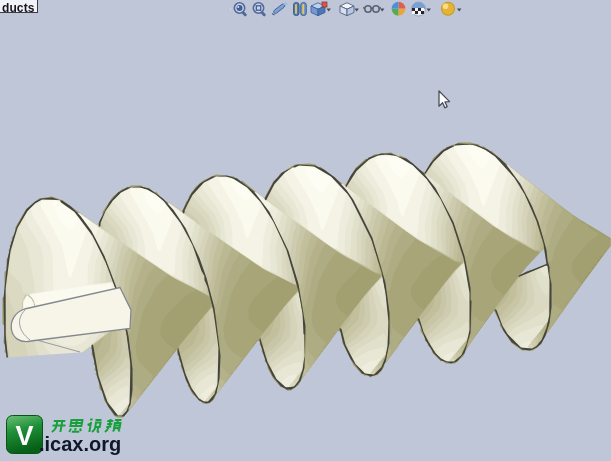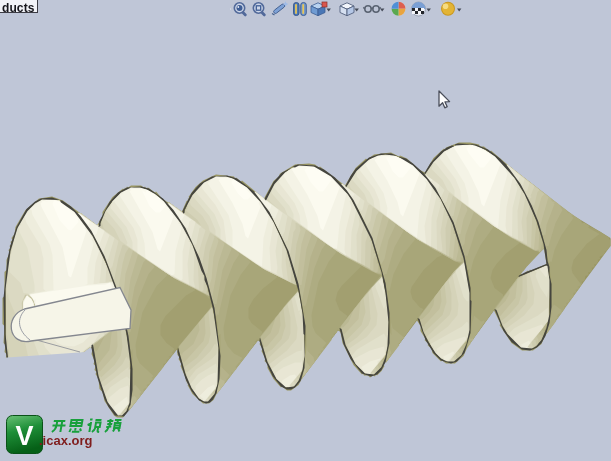--- a/index.html
+++ b/index.html
@@ -1,20 +1,20 @@
 <!DOCTYPE html>
 <html><head><meta charset="utf-8">
 <style>
 html,body{margin:0;padding:0}
 body{width:611px;height:461px;overflow:hidden;position:relative;background:#bfc6d7;font-family:"Liberation Sans",sans-serif}
 .abs{position:absolute}
 #tab{left:-14px;top:-3px;width:50px;height:14px;background:#f2f3f8;border:1.5px solid #3c3c44;}
 #tab span{position:absolute;left:15px;top:2.5px;font-size:12px;font-weight:bold;color:#17171d;letter-spacing:0.1px}
 #wmtext{left:50px;top:417px;width:80px;height:16px}
-#icax{left:39px;top:433px;font-size:13px;font-weight:bold;color:#7f1d1d}
+#icax{left:39px;top:433px;font-size:20px;font-weight:bold;color:#0f172a}
 </style></head>
 <body>
 <div class="abs" id="model" style="left:0;top:0"><svg width="611" height="461" viewBox="0 0 611 461">
       <path d="M123.0,417.5L117.0,417.5L114.0,415.5L104.5,401.0L102.5,392.0L99.5,389.0L98.5,379.0L95.5,374.0L96.5,372.0L94.5,370.0L95.5,366.0L93.5,364.0L94.5,361.0L91.5,354.0L92.5,349.0L90.0,346.5L17.0,404.5L13.5,401.0L12.5,391.0L10.5,389.0L11.5,386.0L8.5,380.0L8.5,371.0L6.5,369.0L7.5,362.0L5.5,360.0L6.5,354.0L4.5,352.0L5.5,345.0L3.5,343.0L4.5,326.0L2.5,324.0L2.5,298.0L4.5,296.0L4.5,272.0L6.5,270.0L6.5,260.0L9.5,253.0L8.5,250.0L10.5,248.0L9.5,246.0L11.5,244.0L10.5,242.0L12.5,240.0L11.5,238.0L14.5,234.0L15.5,227.0L25.5,210.0L39.0,198.5L52.0,196.5L63.0,200.5L97.0,225.5L102.5,216.0L102.5,212.0L112.5,197.0L123.0,188.5L124.0,189.5L125.0,187.5L126.0,188.5L127.0,186.5L128.0,187.5L131.0,185.5L141.0,185.5L144.0,187.5L145.0,186.5L146.0,188.5L148.0,187.5L155.0,192.5L156.0,191.5L162.0,198.5L182.0,211.5L186.5,201.0L188.5,200.0L187.5,199.0L189.5,198.0L188.5,197.0L195.5,187.0L203.0,180.5L216.0,174.5L234.0,176.5L235.0,178.5L236.0,177.5L241.0,181.5L242.0,180.5L264.0,198.5L273.5,181.0L279.5,176.0L279.5,174.0L295.0,164.5L309.0,163.5L315.0,164.5L319.0,167.5L320.0,166.5L345.0,185.5L355.5,168.0L366.0,158.5L367.0,159.5L374.0,154.5L391.0,152.5L399.0,156.5L400.0,155.5L407.0,158.5L419.0,169.5L425.0,172.5L433.5,158.0L444.0,148.5L445.0,149.5L446.0,147.5L459.0,142.5L470.0,142.5L479.0,144.5L480.0,146.5L484.0,146.5L490.0,151.5L491.0,150.5L526.0,180.5L570.0,213.5L610.5,238.0L610.5,246.0L561.5,312.0L545.5,335.0L541.5,344.0L533.0,350.5L522.0,350.5L511.5,343.0L499.5,325.0L500.5,324.0L494.0,310.5L467.5,347.0L463.5,356.0L455.0,363.5L446.0,363.5L442.0,360.5L441.0,361.5L432.5,353.0L431.5,349.0L427.5,345.0L428.5,344.0L424.5,340.0L425.5,339.0L420.5,331.0L420.5,326.0L417.0,320.5L383.5,365.0L384.5,366.0L381.5,371.0L377.0,375.5L376.0,374.5L375.0,376.5L373.0,375.5L370.0,377.5L368.0,375.5L364.0,375.5L363.0,373.5L362.0,374.5L353.5,365.0L342.5,343.0L340.5,332.0L338.0,330.5L304.5,374.0L298.5,385.0L291.0,390.5L287.0,390.5L282.0,386.5L281.0,387.5L273.5,379.0L267.5,368.0L267.5,364.0L264.5,361.0L265.5,359.0L261.5,351.0L262.5,349.0L259.5,344.0L260.5,342.0L258.0,340.5L217.5,392.0L213.5,400.0L209.0,403.5L203.0,403.5L192.5,394.0L187.5,385.0L188.5,384.0L186.5,383.0L187.5,382.0L185.5,381.0L186.5,380.0L180.5,366.0L181.5,364.0L178.5,359.0L179.5,357.0L177.5,355.0L177.0,349.5L123.0,417.5ZM522.5,274.0L528.0,270.5L529.0,271.5L530.0,269.5L531.0,270.5L546.5,264.0L544.0,248.5L534.5,257.0L520.5,274.0L522.5,274.0Z" fill="#989562" fill-rule="evenodd"></path>
       <path d="M532.0,348.5L523.0,348.5L510.5,338.0L502.5,326.0L495.0,308.5L466.5,348.0L471.5,323.0L470.5,288.0L466.5,264.0L453.5,222.0L440.5,196.0L424.5,175.0L433.5,162.0L444.0,151.5L455.0,145.5L475.0,145.5L485.0,149.5L495.0,156.5L514.5,178.0L524.5,194.0L536.5,221.0L543.5,244.0L543.5,249.0L527.0,266.5L525.5,266.0L526.5,267.0L523.0,271.5L521.5,271.0L522.5,272.0L518.5,277.0L547.5,266.0L549.5,280.0L549.5,314.0L546.5,328.0L541.5,340.0L532.0,348.5ZM386.0,362.5L389.5,343.0L389.5,313.0L383.5,274.0L372.5,238.0L364.5,220.0L353.5,200.0L341.5,184.0L346.0,187.5L356.5,171.0L369.0,159.5L378.0,155.5L388.0,154.5L406.0,160.5L427.5,180.0L440.5,199.0L449.5,217.0L461.5,251.0L466.5,271.0L469.5,293.0L469.5,330.0L466.5,344.0L461.5,355.0L454.0,361.5L447.0,361.5L441.0,358.5L431.5,347.0L418.0,317.5L386.0,362.5ZM546.0,334.5L551.5,307.0L551.5,284.0L546.5,250.0L541.5,231.0L531.5,205.0L520.5,184.0L506.5,166.0L507.0,164.5L570.0,213.5L586.0,224.5L600.0,231.5L609.0,237.5L609.0,239.5L610.5,239.0L610.5,246.0L606.0,251.5L604.5,251.0L605.5,252.0L603.5,255.0L599.5,257.0L600.5,259.0L597.5,260.0L598.5,261.0L596.0,264.5L594.5,264.0L594.5,267.0L591.5,268.0L592.5,269.0L590.0,272.5L588.5,272.0L588.5,275.0L585.5,276.0L584.5,281.0L581.5,282.0L582.5,283.0L579.5,288.0L546.0,334.5ZM302.0,378.5L305.5,359.0L305.5,326.0L298.5,284.0L284.5,241.0L269.5,212.0L254.5,192.0L266.0,200.5L274.5,184.0L285.0,172.5L299.0,165.5L309.0,165.5L324.0,171.5L340.5,186.0L356.5,208.0L367.5,230.0L381.5,272.0L387.5,309.0L388.5,332.0L384.5,360.0L381.5,367.0L374.0,374.5L365.0,373.5L355.5,364.0L345.5,345.0L340.0,327.5L302.0,378.5ZM217.0,393.5L220.5,356.0L215.5,313.0L210.5,292.0L194.5,246.0L180.5,220.0L167.5,203.0L169.0,202.5L184.0,213.5L190.5,198.0L204.0,182.5L216.0,176.5L226.0,176.5L239.0,181.5L254.5,195.0L269.5,215.0L280.5,236.0L290.5,262.0L300.5,301.0L304.5,335.0L304.5,356.0L302.5,370.0L298.5,381.0L294.0,386.5L286.0,387.5L274.5,376.0L267.5,362.0L260.0,337.5L217.0,393.5ZM129.0,410.5L132.5,390.0L132.5,369.0L128.5,336.0L121.5,304.0L104.5,256.0L91.5,231.0L77.5,213.0L81.0,213.5L97.0,225.5L98.0,224.5L99.0,227.5L105.5,211.0L121.0,192.5L131.0,187.5L140.0,187.5L153.0,192.5L165.5,203.0L185.5,231.0L197.5,257.0L204.5,276.0L213.5,311.0L218.5,348.0L218.5,376.0L217.5,384.0L212.5,397.0L208.0,401.5L204.0,401.5L199.0,398.5L187.5,380.0L178.0,347.5L129.0,410.5ZM122.0,415.5L118.0,415.5L107.5,402.0L98.5,376.0L93.0,344.5L18.0,403.5L16.5,402.0L9.5,372.0L6.5,347.0L6.5,275.0L10.5,251.0L17.5,228.0L27.5,211.0L35.0,203.5L42.0,199.5L59.0,200.5L74.5,212.0L92.5,236.0L109.5,272.0L121.5,310.0L129.5,353.0L130.5,395.0L127.5,409.0L122.0,415.5ZM3.0,324.5L3.0,297.5L3.0,324.5Z" fill="#a29f70" fill-rule="evenodd"></path>
       <path d="M532.0,348.5L523.0,348.5L510.5,338.0L502.5,326.0L495.0,308.5L466.5,348.0L471.5,324.0L471.5,293.0L468.5,272.0L453.5,222.0L440.5,196.0L424.5,175.0L433.5,162.0L444.0,151.5L455.0,145.5L475.0,145.5L485.0,149.5L495.0,156.5L514.5,178.0L524.5,194.0L536.5,221.0L543.5,244.0L543.5,249.0L539.0,252.5L519.0,241.5L519.5,243.0L506.0,253.5L496.5,264.0L492.5,270.0L490.5,278.0L494.5,288.0L503.0,294.5L503.0,296.5L518.0,277.5L547.5,266.0L549.5,280.0L548.5,320.0L541.5,340.0L532.0,348.5ZM386.0,362.5L389.5,343.0L390.5,322.0L387.5,293.0L383.5,274.0L372.5,238.0L364.5,220.0L353.5,200.0L341.5,184.0L346.0,187.5L356.5,171.0L369.0,159.5L378.0,155.5L388.0,154.5L406.0,160.5L427.5,180.0L440.5,199.0L449.5,217.0L461.5,251.0L466.5,271.0L469.5,293.0L469.5,330.0L466.5,344.0L461.5,355.0L454.0,361.5L447.0,361.5L441.0,358.5L431.5,347.0L418.0,317.5L386.0,362.5ZM546.0,334.5L551.5,308.0L551.5,281.0L546.5,250.0L541.5,231.0L531.5,205.0L520.5,184.0L506.5,166.0L507.0,164.5L543.0,193.5L581.0,220.5L582.0,223.5L584.0,222.5L589.5,226.0L588.0,227.5L599.5,234.0L587.0,243.5L573.5,260.0L571.5,268.0L572.5,273.0L581.5,285.0L577.5,287.0L579.5,288.0L575.5,290.0L576.5,292.0L573.5,293.0L573.5,296.0L571.0,299.5L569.5,299.0L569.5,302.0L566.5,303.0L566.5,306.0L564.5,306.0L564.5,309.0L546.0,334.5ZM302.0,378.5L305.5,359.0L305.5,326.0L298.5,284.0L284.5,241.0L269.5,212.0L254.5,192.0L266.0,200.5L274.5,184.0L285.0,172.5L299.0,165.5L309.0,165.5L324.0,171.5L340.5,186.0L356.5,208.0L367.5,230.0L381.5,272.0L387.5,309.0L388.5,332.0L384.5,360.0L381.5,367.0L374.0,374.5L365.0,373.5L355.5,364.0L345.5,345.0L340.0,327.5L339.5,330.0L338.0,330.5L338.0,328.5L336.5,333.0L333.5,334.0L334.5,336.0L331.5,337.0L331.5,340.0L302.0,378.5ZM217.0,393.5L220.5,355.0L215.5,313.0L210.5,292.0L194.5,246.0L180.5,220.0L167.5,203.0L169.0,202.5L184.0,213.5L190.5,198.0L204.0,182.5L216.0,176.5L226.0,176.5L239.0,181.5L247.0,187.5L260.5,202.0L269.5,215.0L286.5,250.0L296.5,283.0L296.0,288.5L295.0,285.5L272.0,273.5L277.5,277.0L263.0,288.5L253.5,299.0L248.5,308.0L248.5,318.0L251.5,323.0L262.5,332.0L260.0,336.5L296.5,292.0L297.0,288.5L302.5,313.0L304.5,356.0L302.5,370.0L298.5,381.0L294.0,386.5L286.0,387.5L274.5,376.0L267.5,362.0L261.5,340.0L259.0,337.5L259.5,340.0L257.0,339.5L254.5,342.0L256.5,343.0L252.5,345.0L253.5,346.0L250.0,350.5L248.5,350.0L248.5,353.0L217.0,393.5ZM129.0,410.5L132.5,390.0L132.5,369.0L128.5,336.0L121.5,304.0L104.5,256.0L91.5,231.0L77.5,213.0L81.0,213.5L97.0,225.5L98.0,224.5L99.0,227.5L105.5,211.0L121.0,192.5L131.0,187.5L140.0,187.5L153.0,192.5L163.0,200.5L185.5,231.0L204.5,276.0L209.5,299.0L204.0,293.5L192.0,287.5L195.5,290.0L186.0,295.5L165.5,316.0L160.5,325.0L160.5,335.0L166.5,343.0L174.5,349.0L171.5,353.0L173.5,354.0L168.5,357.0L170.5,358.0L166.5,360.0L166.5,363.0L163.5,364.0L163.5,367.0L129.0,410.5ZM122.0,415.5L118.0,415.5L107.5,402.0L98.5,376.0L93.0,344.5L18.0,403.5L16.5,402.0L9.5,372.0L6.5,347.0L6.5,275.0L10.5,251.0L17.5,228.0L27.5,211.0L35.0,203.5L42.0,199.5L59.0,200.5L74.5,212.0L92.5,236.0L109.5,272.0L121.5,310.0L129.5,353.0L130.5,395.0L127.5,409.0L122.0,415.5ZM420.5,314.0L460.5,264.0L436.0,250.5L442.5,255.0L437.0,257.5L423.5,270.0L411.5,287.0L410.5,292.0L412.5,299.0L420.0,307.5L423.5,309.0L420.5,314.0ZM344.5,321.0L380.5,276.0L353.0,260.5L361.5,266.0L341.5,286.0L337.5,292.0L335.5,300.0L339.5,310.0L347.5,316.0L344.5,321.0ZM3.0,324.5L3.0,297.5L3.0,324.5ZM208.0,401.5L204.0,401.5L199.0,398.5L191.5,388.0L184.5,371.0L178.5,346.0L209.5,309.0L211.0,303.5L217.5,336.0L218.5,376.0L214.5,394.0L208.0,401.5Z" fill="#a8a679" fill-rule="evenodd"></path>
       <path d="M469.0,277.5L469.5,269.0L467.5,270.0L466.5,262.0L453.5,222.0L440.5,196.0L424.5,175.0L433.5,162.0L444.0,151.5L459.0,144.5L470.0,144.5L485.0,149.5L495.0,156.5L507.5,169.0L529.5,204.0L543.5,244.0L543.5,249.0L539.0,252.5L538.0,250.5L534.0,250.5L509.0,236.5L489.0,222.5L493.5,227.0L480.5,245.0L473.5,260.0L469.0,277.5ZM454.0,361.5L444.0,360.5L435.5,353.0L423.5,332.0L418.5,317.0L461.5,263.0L455.0,261.5L412.0,235.5L415.5,239.0L403.5,254.0L393.5,274.0L389.5,291.0L387.5,290.0L387.5,300.0L384.5,277.0L372.5,238.0L356.5,205.0L341.5,185.0L342.0,183.5L344.0,184.5L346.0,187.5L356.5,171.0L366.0,161.5L375.0,156.5L385.0,154.5L394.0,155.5L413.0,165.5L430.5,184.0L440.5,199.0L452.5,224.0L464.5,262.0L469.5,293.0L468.5,336.0L461.5,355.0L454.0,361.5ZM549.0,263.5L541.5,231.0L534.5,212.0L520.5,184.0L506.5,166.0L507.0,164.5L567.0,210.5L568.0,213.5L569.0,212.5L572.5,215.0L571.5,216.0L573.5,218.0L561.5,235.0L554.5,250.0L551.5,262.0L550.0,261.5L549.0,263.5ZM302.0,378.5L306.5,350.0L306.5,335.0L303.5,316.0L304.5,313.0L298.5,284.0L284.5,241.0L269.5,212.0L254.5,192.0L266.0,200.5L274.5,184.0L285.0,172.5L299.0,165.5L309.0,165.5L319.0,168.5L327.0,173.5L347.5,194.0L367.5,230.0L381.5,274.0L372.0,271.5L335.5,251.0L336.5,252.0L328.5,262.0L318.5,282.0L311.5,315.0L312.5,326.0L315.5,333.0L326.5,343.0L322.5,348.0L324.5,349.0L320.5,351.0L321.5,353.0L318.5,354.0L318.5,357.0L302.0,378.5ZM217.0,393.5L220.5,367.0L220.5,334.0L218.5,335.0L217.5,323.0L210.5,292.0L194.5,246.0L180.5,220.0L167.5,203.0L169.0,202.5L184.0,213.5L190.5,198.0L204.0,182.5L216.0,176.5L226.0,176.5L239.0,181.5L247.0,187.5L260.5,202.0L269.5,215.0L286.5,250.0L296.5,285.0L266.0,270.5L247.5,259.0L250.5,262.0L240.5,275.0L230.5,295.0L223.5,328.0L224.5,339.0L227.5,346.0L234.0,353.5L242.5,358.0L239.5,361.0L241.5,362.0L239.0,362.5L235.5,367.0L236.5,369.0L233.0,372.5L231.5,372.0L231.5,375.0L217.0,393.5ZM129.0,410.5L132.5,390.0L132.5,349.0L131.0,352.5L121.5,304.0L104.5,256.0L91.5,231.0L77.5,213.0L81.0,213.5L97.0,225.5L98.0,224.5L99.0,227.5L105.5,211.0L121.0,192.5L131.0,187.5L140.0,187.5L153.0,192.5L163.0,200.5L180.5,223.0L197.5,257.0L204.5,276.0L209.5,297.0L167.0,273.5L167.5,275.0L156.5,286.0L142.5,312.0L135.5,345.0L136.5,356.0L139.5,363.0L153.5,376.0L151.5,378.0L153.5,379.0L149.5,381.0L150.5,383.0L146.5,385.0L147.5,387.0L143.5,389.0L143.5,392.0L129.0,410.5ZM122.0,415.5L118.0,415.5L107.5,402.0L98.5,376.0L93.0,344.5L18.0,403.5L16.5,402.0L9.5,372.0L6.5,347.0L6.5,275.0L10.5,251.0L17.5,228.0L27.5,211.0L35.0,203.5L42.0,199.5L59.0,200.5L74.5,212.0L92.5,236.0L109.5,272.0L121.5,310.0L129.5,353.0L130.5,395.0L127.5,409.0L122.0,415.5ZM532.0,348.5L523.0,348.5L510.5,338.0L502.5,326.0L494.5,308.0L518.0,277.5L547.0,265.5L549.5,280.0L548.5,320.0L541.5,340.0L532.0,348.5ZM374.0,374.5L365.0,373.5L355.5,364.0L345.5,345.0L340.5,326.0L381.0,275.5L385.5,293.0L388.5,332.0L384.5,360.0L381.5,367.0L374.0,374.5ZM546.0,334.5L551.5,314.0L552.0,283.5L552.5,307.0L554.0,304.5L561.5,310.0L561.5,313.0L558.5,314.0L556.5,317.0L558.5,318.0L555.5,319.0L555.5,322.0L546.0,334.5ZM292.0,387.5L284.0,386.5L274.5,376.0L267.5,362.0L259.5,337.0L298.0,290.5L303.5,322.0L304.5,356.0L300.5,377.0L296.5,384.0L292.0,387.5ZM3.0,324.5L3.0,297.5L3.0,324.5ZM467.0,348.5L471.5,330.0L472.0,297.5L472.5,323.0L474.0,315.5L481.0,321.5L484.0,320.5L484.5,322.0L467.0,348.5ZM208.0,401.5L204.0,401.5L199.0,398.5L191.5,388.0L184.5,371.0L178.5,347.0L212.0,306.5L217.5,336.0L218.5,376.0L214.5,394.0L208.0,401.5ZM386.0,362.5L390.0,332.5L391.5,335.0L391.0,321.5L392.5,328.0L404.5,338.0L399.5,341.0L401.5,342.0L397.5,344.0L399.5,345.0L386.0,362.5Z" fill="#aeac82" fill-rule="evenodd"></path>
       <path d="M465.0,257.5L453.5,222.0L440.5,196.0L424.5,175.0L433.5,162.0L444.0,151.5L459.0,144.5L470.0,144.5L485.0,149.5L495.0,156.5L507.5,169.0L529.5,204.0L543.5,245.0L543.5,249.0L539.0,252.5L539.0,250.5L535.0,250.5L509.0,236.5L481.0,216.5L482.5,219.0L476.5,228.0L467.5,256.0L466.0,255.5L465.0,257.5ZM454.0,361.5L444.0,360.5L435.5,353.0L423.5,332.0L418.5,318.0L462.5,262.0L456.0,261.5L432.0,248.5L401.0,227.5L403.5,231.0L394.5,247.0L386.5,274.0L384.5,274.0L384.5,280.0L380.5,262.0L369.5,231.0L353.5,200.0L341.5,185.0L342.0,183.5L344.0,184.5L346.0,187.5L356.5,171.0L366.0,161.5L375.0,156.5L385.0,154.5L394.0,155.5L413.0,165.5L430.5,184.0L440.5,199.0L452.5,224.0L464.5,262.0L469.5,293.0L468.5,336.0L461.5,355.0L454.0,361.5ZM547.0,252.5L542.5,234.0L531.5,205.0L520.5,184.0L506.5,166.0L507.0,164.5L559.0,204.5L562.5,210.0L555.5,223.0L548.5,246.0L546.5,246.0L547.0,252.5ZM304.0,312.5L298.5,284.0L284.5,241.0L269.5,212.0L254.5,193.0L255.0,191.5L266.0,200.5L269.5,192.0L278.5,179.0L291.0,168.5L299.0,165.5L309.0,165.5L319.0,168.5L331.0,176.5L347.5,194.0L367.5,230.0L381.5,273.0L381.0,274.5L377.0,273.5L354.0,261.5L326.0,243.5L321.5,250.0L314.5,268.0L306.5,303.0L305.0,306.5L303.5,305.0L304.0,312.5ZM216.0,316.5L206.5,278.0L197.5,253.0L185.5,228.0L167.5,203.0L169.0,202.5L184.0,213.5L190.5,198.0L204.0,182.5L216.0,176.5L226.0,176.5L239.0,181.5L247.0,187.5L260.5,202.0L269.5,215.0L286.5,250.0L296.5,285.0L266.0,270.5L236.0,250.5L239.5,254.0L233.5,263.0L226.5,281.0L218.5,315.0L217.0,314.5L216.0,316.5ZM129.0,339.5L121.5,304.0L110.5,270.0L91.5,231.0L77.5,213.0L81.0,213.5L97.0,225.5L98.0,224.5L99.0,227.5L105.5,211.0L121.0,192.5L131.0,187.5L140.0,187.5L153.0,192.5L163.0,200.5L180.5,223.0L197.5,257.0L209.5,296.0L180.0,281.5L152.0,263.5L154.5,267.0L148.5,274.0L138.5,298.0L130.5,332.0L128.5,332.0L129.0,339.5ZM122.0,415.5L118.0,415.5L107.5,402.0L98.5,376.0L93.0,344.5L18.0,403.5L16.5,402.0L9.5,372.0L6.5,347.0L6.5,275.0L10.5,251.0L17.5,228.0L27.5,211.0L35.0,203.5L42.0,199.5L59.0,200.5L74.5,212.0L92.5,236.0L109.5,272.0L121.5,310.0L129.5,353.0L130.5,395.0L127.5,409.0L122.0,415.5ZM532.0,348.5L523.0,348.5L510.5,338.0L502.5,326.0L495.5,308.0L518.0,277.5L547.0,265.5L549.5,280.0L548.5,320.0L541.5,340.0L532.0,348.5ZM374.0,374.5L365.0,373.5L355.5,364.0L345.5,345.0L340.5,327.0L370.5,288.0L382.0,276.5L387.5,309.0L387.5,346.0L382.5,365.0L374.0,374.5ZM552.0,307.5L552.0,284.5L552.0,307.5ZM292.0,387.5L284.0,386.5L274.5,376.0L267.5,362.0L260.5,337.0L288.5,301.0L298.0,291.5L303.5,322.0L304.5,356.0L300.5,377.0L296.5,384.0L292.0,387.5ZM3.0,324.5L3.0,297.5L3.0,324.5ZM472.0,323.5L472.0,300.5L472.0,323.5ZM208.0,401.5L204.0,401.5L199.0,398.5L191.5,388.0L184.5,371.0L178.5,347.0L212.0,306.5L217.5,336.0L218.5,376.0L214.5,394.0L208.0,401.5ZM468.0,346.5L470.0,336.5L470.5,339.0L473.0,338.5L473.5,340.0L469.5,341.0L470.5,344.0L468.0,346.5ZM302.0,378.5L307.0,345.5L307.5,351.0L313.5,357.0L314.5,362.0L302.0,378.5ZM386.0,362.5L389.0,346.5L391.5,353.0L390.0,354.5L388.5,353.0L390.5,356.0L386.0,362.5ZM217.0,393.5L220.5,375.0L221.0,355.5L221.5,367.0L229.5,375.0L217.0,393.5ZM129.0,410.5L132.5,394.0L133.0,368.5L133.5,387.0L135.0,384.5L141.5,392.0L139.5,394.0L140.5,396.0L129.0,410.5Z" fill="#b5b28b" fill-rule="evenodd"></path>
       <path d="M540.0,252.5L539.0,250.5L535.0,250.5L511.0,237.5L474.0,211.5L465.5,235.0L464.5,244.0L462.5,246.0L463.0,250.5L453.5,222.0L440.5,196.0L424.5,175.0L433.5,162.0L444.0,151.5L459.0,144.5L478.0,146.5L495.0,156.5L514.5,178.0L529.5,204.0L542.5,241.0L540.0,252.5ZM381.0,264.5L372.5,238.0L364.5,220.0L353.5,200.0L341.5,184.0L346.0,187.5L356.5,171.0L369.0,159.5L378.0,155.5L388.0,154.5L406.0,160.5L413.0,165.5L430.5,184.0L449.5,217.0L462.5,258.0L460.5,257.0L461.0,261.5L454.0,260.5L422.0,242.5L394.0,222.5L395.5,225.0L388.5,240.0L384.5,259.0L381.0,264.5ZM543.0,236.5L537.5,219.0L524.5,191.0L506.5,166.0L507.0,164.5L550.0,197.5L552.0,201.5L555.5,202.0L553.5,203.0L554.5,204.0L546.5,225.0L545.5,235.0L544.0,234.5L543.0,236.5ZM302.0,300.5L295.5,273.0L284.5,241.0L269.5,212.0L254.5,192.0L266.0,200.5L274.5,184.0L285.0,172.5L299.0,165.5L309.0,165.5L319.0,168.5L331.0,176.5L351.5,200.0L371.5,240.0L380.5,273.0L375.0,272.5L347.0,257.5L316.0,236.5L317.5,239.0L310.5,257.0L302.0,300.5ZM215.0,310.5L206.5,278.0L194.5,246.0L180.5,220.0L167.5,203.0L169.0,202.5L184.0,213.5L190.5,198.0L204.0,182.5L216.0,176.5L226.0,176.5L239.0,181.5L247.0,187.5L260.5,202.0L269.5,215.0L286.5,250.0L296.5,285.0L266.0,270.5L230.0,246.5L231.5,249.0L222.5,270.0L216.5,304.0L214.5,304.0L215.0,310.5ZM127.0,328.5L118.5,293.0L110.5,270.0L91.5,231.0L77.5,213.0L81.0,213.5L97.0,225.5L98.0,224.5L99.0,227.5L105.5,211.0L121.0,192.5L131.0,187.5L140.0,187.5L153.0,192.5L163.0,200.5L180.5,223.0L197.5,257.0L209.5,296.0L173.0,277.5L146.0,259.5L143.5,262.0L134.5,287.0L128.5,321.0L126.5,322.0L127.0,328.5ZM122.0,415.5L118.0,415.5L109.5,406.0L101.5,387.0L97.5,372.0L94.5,349.0L96.0,351.5L97.5,350.0L105.0,335.5L94.5,344.0L94.0,347.5L92.0,344.5L91.0,347.5L90.0,346.5L86.0,349.5L18.0,403.5L16.5,402.0L9.5,372.0L6.5,347.0L6.5,275.0L10.5,251.0L17.5,228.0L27.5,211.0L35.0,203.5L42.0,199.5L59.0,200.5L74.5,212.0L92.5,236.0L109.5,272.0L121.5,310.0L129.5,353.0L130.5,395.0L127.5,409.0L122.0,415.5ZM454.0,361.5L444.0,360.5L435.5,353.0L423.5,332.0L419.5,317.0L453.5,272.0L464.0,261.5L469.5,293.0L469.5,330.0L466.5,342.0L465.0,341.5L463.5,344.0L465.5,344.0L464.5,349.0L461.5,355.0L454.0,361.5ZM532.0,348.5L523.0,348.5L510.5,338.0L502.5,326.0L495.5,309.0L518.0,277.5L547.0,265.5L549.5,280.0L548.5,320.0L541.5,330.0L544.5,331.0L543.5,336.0L537.5,345.0L532.0,348.5ZM374.0,374.5L365.0,373.5L355.5,364.0L345.5,345.0L340.5,327.0L366.5,293.0L382.0,276.5L387.5,309.0L387.5,346.0L384.5,358.0L382.5,358.0L383.5,362.0L381.5,367.0L374.0,374.5ZM292.0,387.5L284.0,386.5L274.5,376.0L267.5,362.0L260.5,337.0L298.0,291.5L303.5,322.0L304.5,356.0L300.5,377.0L296.5,384.0L292.0,387.5ZM3.0,324.5L3.0,297.5L3.0,324.5ZM208.0,401.5L204.0,401.5L199.0,398.5L191.5,388.0L184.5,371.0L179.5,353.0L179.5,346.0L212.0,306.5L217.5,336.0L218.5,376.0L214.5,394.0L208.0,401.5ZM34.5,336.0L37.5,332.0L37.0,327.5L34.0,335.5L28.5,334.0L32.0,336.5L34.5,336.0ZM303.0,376.5L306.0,356.5L306.5,362.0L310.5,367.0L303.0,376.5ZM133.0,390.5L133.0,371.5L133.0,390.5ZM217.0,393.5L220.0,376.5L220.5,379.0L224.5,381.0L224.5,384.0L217.0,393.5ZM130.0,408.5L131.5,396.0L133.0,397.5L134.0,395.5L136.5,398.0L136.5,401.0L130.0,408.5Z" fill="#bbb994" fill-rule="evenodd"></path>
       <path d="M536.0,250.5L494.0,226.5L466.0,205.5L467.5,210.0L463.5,219.0L460.5,234.0L458.5,234.0L459.0,238.5L453.5,222.0L440.5,196.0L424.5,175.0L433.5,162.0L444.0,151.5L459.0,144.5L478.0,146.5L495.0,156.5L514.5,178.0L529.5,204.0L539.5,231.0L538.5,249.0L536.0,250.5ZM456.0,260.5L416.0,238.5L389.0,218.5L378.0,254.5L361.5,214.0L341.5,184.0L346.0,187.5L356.5,171.0L366.0,161.5L375.0,156.5L388.0,154.5L406.0,160.5L427.5,180.0L440.5,199.0L452.5,224.0L457.5,239.0L458.5,250.0L456.0,260.5ZM540.0,226.5L524.5,191.0L506.5,166.0L507.0,164.5L548.5,197.0L540.0,226.5ZM300.0,290.5L295.5,272.0L284.5,241.0L269.5,212.0L254.5,192.0L266.0,200.5L274.5,184.0L285.0,172.5L299.0,165.5L309.0,165.5L319.0,168.5L327.0,173.5L347.5,194.0L367.5,230.0L377.5,259.0L376.5,264.0L378.0,262.5L378.5,266.0L377.5,272.0L376.0,272.5L342.0,254.5L309.0,231.5L311.5,235.0L306.5,249.0L301.5,285.0L299.5,285.0L300.0,290.5ZM213.0,301.5L205.5,275.0L194.5,246.0L180.5,220.0L167.5,203.0L169.0,202.5L184.0,213.5L190.5,198.0L204.0,182.5L216.0,176.5L226.0,176.5L239.0,181.5L247.0,187.5L260.5,202.0L269.5,215.0L286.5,250.0L296.5,285.0L263.0,268.5L223.0,241.5L224.5,244.0L218.5,262.0L212.5,296.0L213.0,301.5ZM125.0,319.5L118.5,293.0L104.5,256.0L91.5,231.0L77.5,213.0L81.0,213.5L97.0,225.5L98.0,224.5L99.0,227.5L105.5,211.0L121.0,192.5L131.0,187.5L140.0,187.5L153.0,192.5L163.0,200.5L180.5,223.0L197.5,257.0L209.5,296.0L175.0,278.5L138.0,254.5L130.5,279.0L126.5,308.0L124.5,312.0L125.0,319.5ZM122.0,415.5L118.0,415.5L109.5,406.0L101.5,387.0L97.5,372.0L98.5,364.0L109.5,350.0L112.0,329.5L18.0,403.5L16.5,402.0L9.5,372.0L6.5,347.0L6.5,275.0L10.5,251.0L17.5,228.0L27.5,211.0L35.0,203.5L42.0,199.5L59.0,200.5L74.5,212.0L92.5,236.0L109.5,272.0L121.5,310.0L129.5,353.0L130.5,395.0L126.5,411.0L122.0,415.5ZM454.0,361.5L444.0,360.5L435.5,353.0L423.5,332.0L419.5,318.0L421.0,319.5L423.0,318.5L429.5,312.0L433.5,305.0L434.5,297.0L454.5,271.0L464.0,262.5L469.5,293.0L469.5,330.0L466.5,341.0L459.5,349.0L462.5,348.0L461.5,355.0L454.0,361.5ZM532.0,348.5L523.0,348.5L510.5,338.0L502.5,326.0L496.5,308.0L498.0,308.5L505.5,301.0L509.5,294.0L509.5,290.0L520.0,276.5L547.0,265.5L549.5,280.0L548.5,320.0L538.5,334.0L542.5,336.0L540.5,341.0L532.0,348.5ZM374.0,374.5L365.0,373.5L355.5,364.0L345.5,345.0L341.5,327.0L343.0,327.5L348.5,322.0L353.5,310.0L382.0,276.5L387.5,309.0L387.5,346.0L385.5,355.0L380.5,361.0L382.5,363.0L380.5,364.0L381.5,367.0L374.0,374.5ZM292.0,387.5L284.0,386.5L274.5,376.0L267.5,362.0L262.5,341.0L270.5,333.0L275.5,318.0L298.0,291.5L303.5,322.0L304.5,356.0L299.5,379.0L292.0,387.5ZM3.0,324.5L3.0,297.5L3.0,324.5ZM34.5,336.0L37.5,332.0L38.5,321.0L34.0,302.5L36.5,315.0L36.5,332.0L34.0,335.5L28.5,334.0L32.0,336.5L34.5,336.0ZM208.0,401.5L204.0,401.5L199.0,398.5L191.5,388.0L184.5,371.0L180.5,353.0L182.0,355.5L182.5,353.0L193.5,344.0L199.5,330.0L198.5,323.0L212.0,307.5L217.5,336.0L218.5,376.0L214.5,394.0L208.0,401.5ZM303.0,376.5L305.0,365.5L306.5,372.0L303.0,376.5ZM217.0,393.5L216.5,390.0L219.0,384.5L220.5,389.0L217.0,393.5ZM130.0,408.5L132.0,395.5L132.5,405.0L130.0,408.5Z" fill="#c2bf9d" fill-rule="evenodd"></path>

